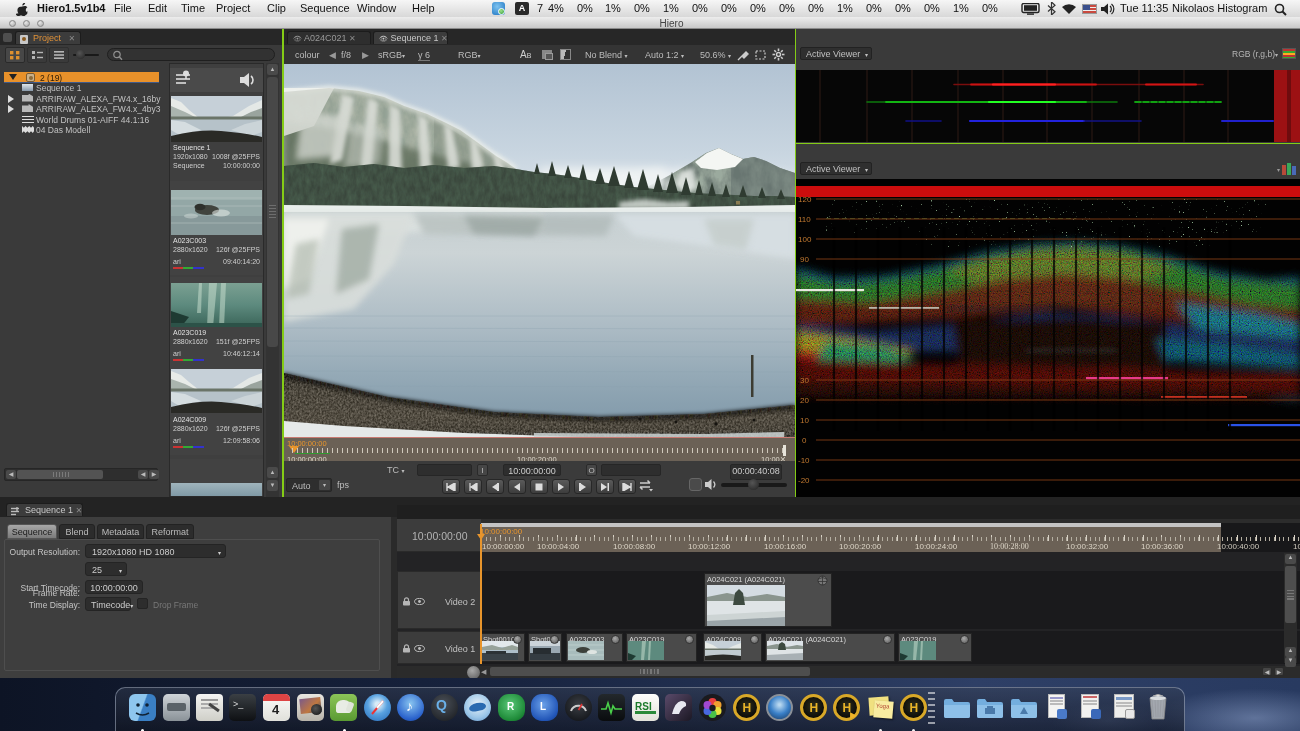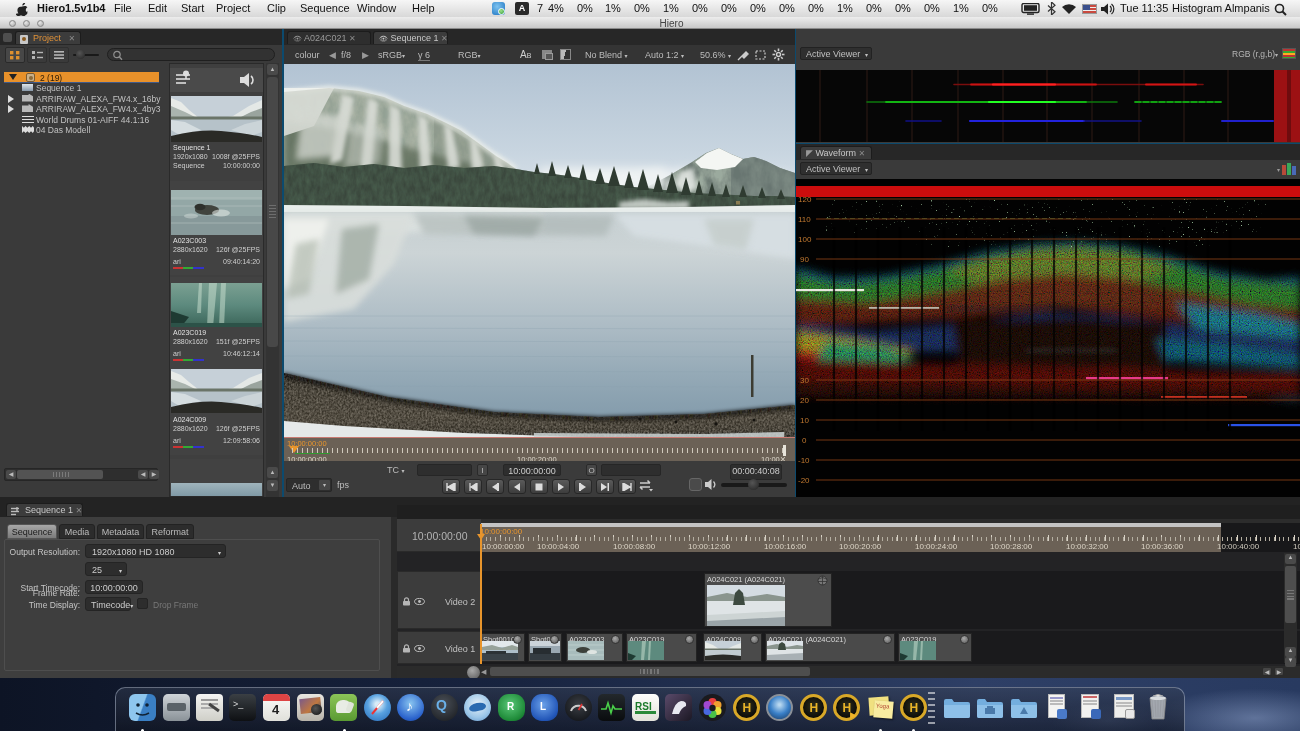--- a/index.html
+++ b/index.html
@@ -9,21 +9,21 @@
 
 #menubar { position:absolute; left:0; top:0; width:1300px; height:17px;
   background:linear-gradient(#f6f6f6,#d8d8d8); color:#111; font-size:11px; }
 #menubar .mi { position:absolute; top:2px; }
 
 #titlebar { position:absolute; left:0; top:17px; width:1300px; height:12px;
   background:linear-gradient(#ededed,#c8c8c8); border-bottom:1px solid #8a8a8a; }
 #titlebar .tl { position:absolute; top:3px; width:7px; height:7px; border-radius:50%;
   background:radial-gradient(circle at 35% 30%, #e8e8e8, #a8a8a8); border:1px solid #888; }
 
-#app { position:absolute; left:0; top:29px; width:1300px; height:649px; background:#0c4a6e; }
+#app { position:absolute; left:0; top:29px; width:1300px; height:649px; background:#84cc16; }
 .panel { position:absolute; background:#3a3a3a; }
 .tabbar { position:absolute; background:#272727; }
 .tab { position:absolute; top:2px; height:13px; background:#3c3c3c; border:1px solid #1c1c1c;
   border-bottom:none; border-radius:3px 3px 0 0; color:#c8c8c8; font-size:9px;
   padding:1px 5px 0 5px; white-space:nowrap; }
 .tab.inactive { background:#2e2e2e; color:#999; }
 .xbtn { color:#888; font-size:8px; }
 .tbtn { position:absolute; top:18px; width:18px; height:15px; background:linear-gradient(#5a5a5a,#3d3d3d);
   border:1px solid #272727; border-radius:3px; display:flex; align-items:center; justify-content:center; }
 .clip { position:absolute; top:2px; height:29px; background:#4a4a4a; border:1px solid #232323; overflow:hidden; }
@@ -39,21 +39,21 @@
 <body>
 
 <div id="menubar">
   <svg class="abs" style="left:16px; top:2.5px;" width="12" height="13" viewBox="0 0 12 13">
     <path d="M8.2 0.3 C8.3 1.2 7.9 2 7.4 2.6 C6.9 3.2 6.1 3.7 5.3 3.6 C5.2 2.8 5.6 2 6.1 1.5 C6.6 0.9 7.5 0.4 8.2 0.3 Z M10.8 9.6 C10.4 10.5 10.2 10.9 9.7 11.7 C9 12.8 8 14.1 6.8 14.1 C5.7 14.1 5.4 13.4 4 13.4 C2.6 13.4 2.2 14.1 1.2 14.1 C0 14.1 -0.9 12.9 -1.6 11.8 Z" transform="translate(1,-1)" fill="#222"></path>
     <path d="M6 4.6 C6.9 4.6 8 4.1 8.9 4.1 C10 4.1 10.9 4.7 11.4 5.5 C10.3 6.2 9.8 7.1 9.8 8.3 C9.8 9.6 10.5 10.6 11.5 11.1 C11.1 12 10.3 13 9.4 13 C8.5 13 8.1 12.4 6.9 12.4 C5.7 12.4 5.2 13 4.4 13 C3.1 13 1.4 10.9 1.4 8.5 C1.4 6.2 2.9 4.9 4.4 4.9 C5.2 4.9 5.6 4.6 6 4.6 Z" transform="translate(0,-1.2)" fill="#222"></path>
   </svg>
   <span class="mi" style="left:37px; font-weight:bold;">Hiero1.5v1b4</span>
   <span class="mi" style="left:114px;">File</span>
   <span class="mi" style="left:148px;">Edit</span>
-  <span class="mi" style="left:181px;">Start</span>
+  <span class="mi" style="left:181px;">Time</span>
   <span class="mi" style="left:216px;">Project</span>
   <span class="mi" style="left:267px;">Clip</span>
   <span class="mi" style="left:300px;">Sequence</span>
   <span class="mi" style="left:357px;">Window</span>
   <span class="mi" style="left:412px;">Help</span>
   <span class="abs" style="left:492px; top:2px; width:13px; height:13px; border-radius:3px; background:radial-gradient(circle at 40% 35%, #7ec3f0, #1a72c0);"></span>
   <span class="abs" style="left:498px; top:8px; width:7px; height:7px; border-radius:50%; background:radial-gradient(circle at 40% 35%, #9fe08a, #2c9a3c); border:1px solid #fff;"></span>
   <span class="abs" style="left:515px; top:2px; width:14px; height:13px; background:#2a2a2a; border-radius:2px; color:#fff; font-size:9px; font-weight:bold; text-align:center; line-height:13px;">A</span>
   <span class="mi" style="left:537px;">7</span>
   <span class="mi" style="left:548px;">4%</span>
@@ -84,21 +84,21 @@
     <path d="M9 11 L2 4 A10.5 10.5 0 0 1 16 4 Z" fill="#222"></path>
   </svg>
   <span class="abs" style="left:1082px; top:3.5px; width:15px; height:10px; background:repeating-linear-gradient(#c94a3f 0 1.6px,#eee 1.6px 3.2px); border:0.5px solid #999;">
       <span class="abs" style="left:0;top:0;width:7px;height:5px;background:#3a4f8c;"></span>
     </span>
   <svg class="abs" style="left:1101px; top:2.5px;" width="15" height="12" viewBox="0 0 15 12">
     <path d="M0 4 L3 4 L7 0.5 L7 11.5 L3 8 L0 8 Z" fill="#222"></path>
     <path d="M9 3 A4 4 0 0 1 9 9 M10.5 1 A6.5 6.5 0 0 1 10.5 11" stroke="#222" stroke-width="1.2" fill="none"></path>
   </svg>
   <span class="mi" style="left:1120px;">Tue 11:35</span>
-  <span class="mi" style="left:1172px;">Histogram Almpanis</span>
+  <span class="mi" style="left:1172px;">Nikolaos Histogram</span>
   <svg class="abs" style="left:1274px; top:2.5px;" width="13" height="13" viewBox="0 0 13 13">
     <circle cx="5.5" cy="5.5" r="4" fill="none" stroke="#222" stroke-width="1.6"></circle>
     <line x1="8.5" y1="8.5" x2="12" y2="12" stroke="#222" stroke-width="2"></line>
   </svg>
 </div>
 <div id="titlebar">
   <div class="tl" style="left:9px;"></div>
   <div class="tl" style="left:23px;"></div>
   <div class="tl" style="left:37px;"></div>
   <div style="position:absolute; left:0; right:0; top:1px; text-align:center; font-size:10px; color:#444;margin-left:43px;">Hiero</div>
@@ -614,23 +614,20 @@
         <line x1="339" y1="32" x2="426" y2="32" stroke="#11a011" stroke-width="1.8" stroke-dasharray="6 2"></line>
         <line x1="110" y1="51" x2="145" y2="51" stroke="#101088" stroke-width="1.6"></line>
         <line x1="174" y1="51" x2="288" y2="51" stroke="#2222dd" stroke-width="2.2"></line>
         <line x1="288" y1="51" x2="345" y2="51" stroke="#131388" stroke-width="1.6"></line>
         <line x1="426" y1="51" x2="477" y2="51" stroke="#2020cc" stroke-width="2"></line>
       </g>
     </svg>
   </div>
 
   <div class="panel" id="waveform" style="left:796px; top:115px; width:504px; height:353px;">
-    <div class="tabbar" style="left:0; top:0; width:504px; height:16px;">
-      <div class="tab" style="left:4px; width:72px;"><span style="color:#999;">◤</span> Waveform <span class="xbtn">✕</span></div>
-    </div>
     <div class="abs" style="left:0; top:16px; width:504px; height:19px; background:#3a3a3a;">
       <span class="abs" style="left:4px; top:2px; width:72px; height:13px; background:#2f2f2f; border:1px solid #222; border-radius:2px; font-size:9px; color:#c0c0c0; padding:1px 0 0 5px;">Active Viewer<span class="abs" style="right:3px; top:3px; font-size:6px;">▾</span></span>
       <span class="abs" style="right:20px; top:6px; font-size:6px; color:#999;">▾</span>
       <span class="abs" style="right:4px; top:3px; width:14px; height:12px;">
         <span class="abs" style="left:0; top:2px; width:3.5px; height:10px; background:#b84a3a;"></span>
         <span class="abs" style="left:5px; top:0; width:3.5px; height:12px; background:#3aa85a;"></span>
         <span class="abs" style="left:10px; top:3px; width:3.5px; height:9px; background:#4a6ab8;"></span>
       </span>
     </div>
     <svg class="abs" style="left:0; top:35px;" width="504" height="318" viewBox="0 0 504 318">
@@ -759,21 +756,21 @@
               <line x1="1" y1="8.5" x2="6" y2="8.5"></line>
               <line x1="7" y1="1" x2="7" y2="6"></line>
             </g>
           </svg>
         <span style="margin-left:13px;">Sequence 1</span> <span class="xbtn">✕</span>
       </div>
     </div>
 
     <div class="abs" style="left:0; top:20px; width:391px; height:161px; background:#3e3e3e; font-size:9px; color:#c6c6c6;">
       <div class="abs" style="left:7px; top:7px; width:50px; height:15px; background:linear-gradient(#a8a8a8,#7a7a7a); border:1px solid #555; border-radius:3px 3px 0 0; color:#1a1a1a; text-align:center; line-height:15px;">Sequence</div>
-      <div class="abs" style="left:59px; top:7px; width:36px; height:15px; background:#2c2c2c; border:1px solid #222; border-radius:3px 3px 0 0; color:#bbb; text-align:center; line-height:15px;">Media</div>
+      <div class="abs" style="left:59px; top:7px; width:36px; height:15px; background:#2c2c2c; border:1px solid #222; border-radius:3px 3px 0 0; color:#bbb; text-align:center; line-height:15px;">Blend</div>
       <div class="abs" style="left:97px; top:7px; width:47px; height:15px; background:#2c2c2c; border:1px solid #222; border-radius:3px 3px 0 0; color:#bbb; text-align:center; line-height:15px;">Metadata</div>
       <div class="abs" style="left:146px; top:7px; width:48px; height:15px; background:#2c2c2c; border:1px solid #222; border-radius:3px 3px 0 0; color:#bbb; text-align:center; line-height:15px;">Reformat</div>
       <div class="abs" style="left:4px; top:22px; width:376px; height:132px; border:1px solid #4e4e4e; border-radius:2px;"></div>
       <span class="abs" style="left:8px; top:30px; width:72px; text-align:right; font-size:8.5px;">Output Resolution:</span>
       <span class="abs" style="left:85px; top:27px; width:141px; height:14px; background:#2d2d2d; border:1px solid #242424; border-radius:3px; padding:1.5px 0 0 6px; color:#ccc;">1920x1080 HD 1080<span class="abs" style="right:4px; top:4px; font-size:6px;">▾</span></span>
       <span class="abs" style="left:8px; top:48px; width:72px; text-align:right; font-size:8.5px;margin-top:23px;">Frame Rate:</span>
       <span class="abs" style="left:85px; top:45px; width:42px; height:14px; background:#2d2d2d; border:1px solid #242424; border-radius:3px; padding:1.5px 0 0 6px; color:#ccc;">25<span class="abs" style="right:4px; top:4px; font-size:6px;">▾</span></span>
       <span class="abs" style="left:8px; top:66px; width:72px; text-align:right; font-size:8.5px;">Start Timecode:</span>
       <span class="abs" style="left:85px; top:63px; width:58px; height:14px; background:#2d2d2d; border:1px solid #242424; border-radius:3px; padding:1.5px 0 0 0; color:#ccc; text-align:center;">10:00:00:00</span>
       <span class="abs" style="left:8px; top:83px; width:72px; text-align:right; font-size:8.5px;">Time Display:</span>
@@ -795,21 +792,21 @@
         <div class="abs" style="left:0; top:4px; width:740px; height:4px; background:#c4c4c4;"></div>
         <div class="abs" style="left:0; top:16px; width:819px; height:6px; background:repeating-linear-gradient(90deg, #d8d2c6 0 1px, transparent 1px 18.9px);"></div>
           <div class="abs" style="left:0; top:18px; width:819px; height:4px; background:repeating-linear-gradient(90deg, #b5afa2 0 1px, transparent 1px 4.72px);"></div>
         <span class="abs" style="left:1px; top:23px; color:#ddd6c8;">10:00:00:00</span>
         <span class="abs" style="left:56px; top:23px; color:#ddd6c8;">10:00:04:00</span>
         <span class="abs" style="left:132px; top:23px; color:#ddd6c8;">10:00:08:00</span>
         <span class="abs" style="left:207px; top:23px; color:#ddd6c8;">10:00:12:00</span>
         <span class="abs" style="left:283px; top:23px; color:#ddd6c8;">10:00:16:00</span>
         <span class="abs" style="left:358px; top:23px; color:#ddd6c8;">10:00:20:00</span>
         <span class="abs" style="left:434px; top:23px; color:#ddd6c8;">10:00:24:00</span>
-        <span class="abs" style="left:509px; top:23px; color:#ddd6c8;">10:00:28:00</span>
+        <span class="abs" style="left:509px; top:23px; color:#ddd6c8;font-family:Liberation Serif, serif;">10:00:28:00</span>
         <span class="abs" style="left:585px; top:23px; color:#ddd6c8;">10:00:32:00</span>
         <span class="abs" style="left:660px; top:23px; color:#ddd6c8;">10:00:36:00</span>
         <span class="abs" style="left:736px; top:23px; color:#cfc9bd;">10:00:40:00</span>
         <span class="abs" style="left:812px; top:23px; color:#cfc9bd;">10:0</span>
         <span class="abs" style="left:-1px; top:8px; color:#e8952c;">10:00:00:00</span>
       </div>
 
       <div class="abs" style="left:0; top:47px; width:903px; height:114px; background:#232325;">
 
         <div class="abs" style="left:0; top:19px; width:84px; height:58px; background:#3c3c3c; border:1px solid #2a2a2a;">

